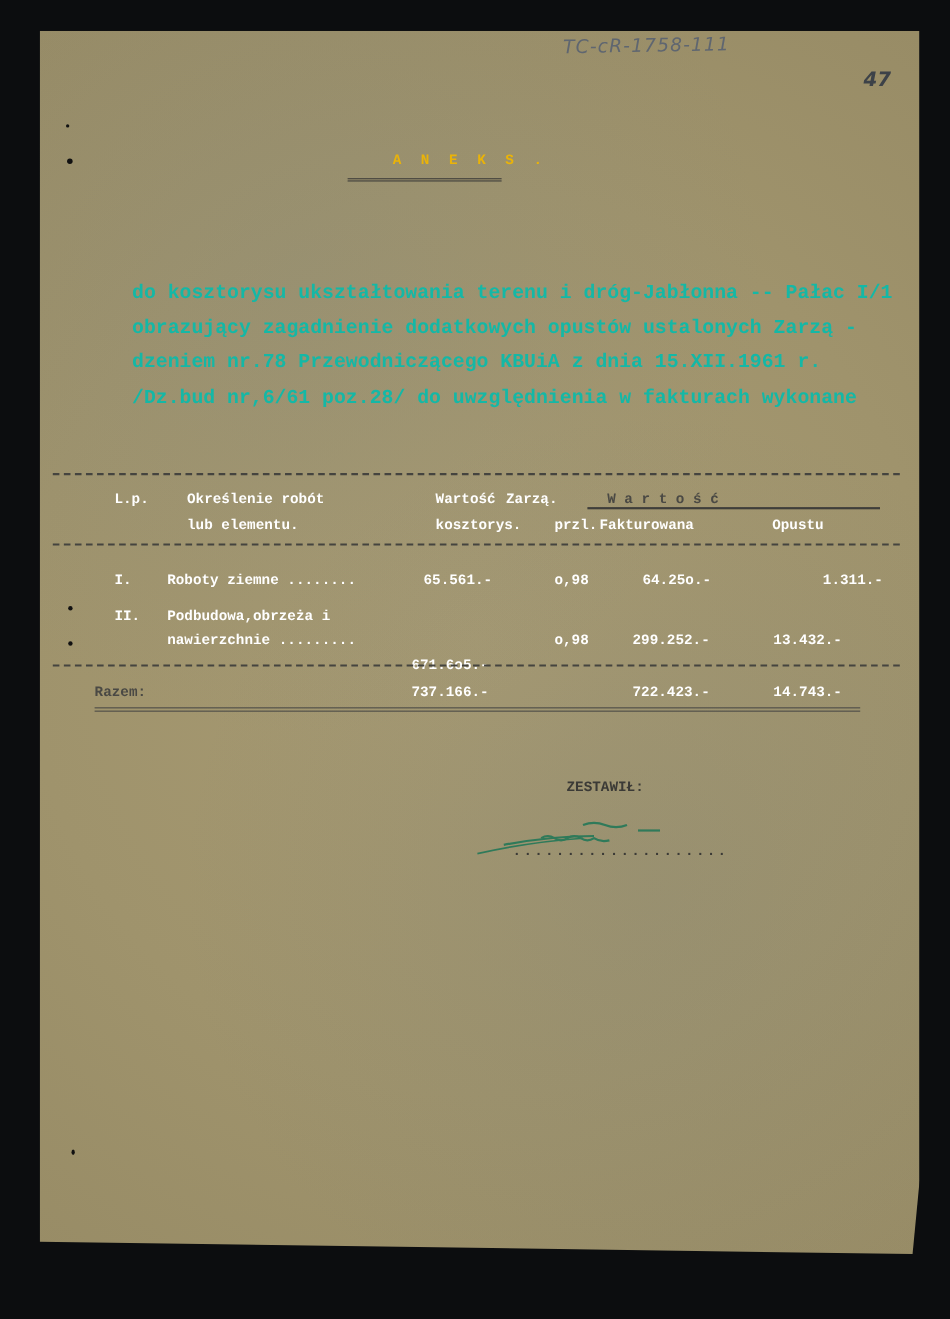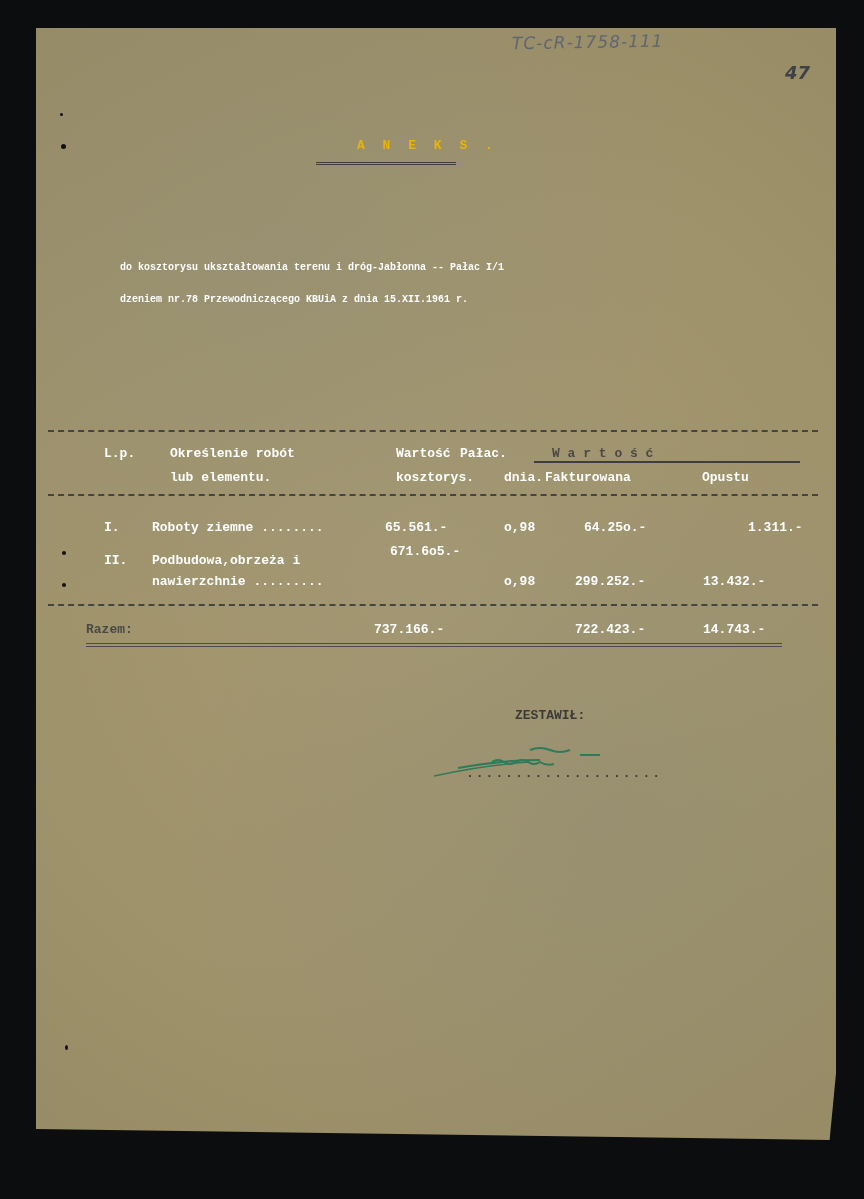--- a/index.html
+++ b/index.html
@@ -14,21 +14,21 @@
       radial-gradient(circle at 70% 70%, rgba(110,120,120,0.18) 0, rgba(0,0,0,0) 45%),
       radial-gradient(circle at 50% 50%, #a79a72 0, #9f936c 60%, #988c66 100%);
     clip-path: polygon(0 0, 100% 0, 100% 94%, 99.2% 100%, 0 99%);
     color:#3b3a36;
   }
   .ref { position:absolute; left:512px; top:32px; font-family:"DejaVu Sans", sans-serif; font-size:17px; color:#5f6670; font-style:italic; letter-spacing:1px; transform:rotate(-1deg); }
   .pageno { position:absolute; left:785px; top:62px; font-family:"DejaVu Sans", sans-serif; font-size:18px; color:#3d4248; font-style:italic; font-weight:bold; }
   .dot { position:absolute; width:4px; height:4px; border-radius:50%; background:#111; }
   .title { position:absolute; left:357px; top:138px; font-size:13px; font-weight:bold; letter-spacing:5px; color:#eab308; }
   .title-ul { position:absolute; left:316px; top:162px; width:140px; border-top:3px double #3f3e3a; }
-  .intro { position:absolute; left:120px; top:252px; width:680px; font-size:10px; line-height:31.5px; font-weight:bold; color:#ffffff; white-space:pre; }
+  .intro { position:absolute; left:120px; top:252px; width:680px; font-size:18px; line-height:31.5px; font-weight:bold; color:#14b8a6; white-space:pre; }
   .dash { position:absolute; left:48px; width:770px; border-top:2px dashed #45443f; }
   .dbl { position:absolute; left:86px; width:696px; border-top:4px double #4c4b46; }
   .cell { position:absolute; font-size:13px; font-weight:bold; white-space:pre; color:#ffffff; }
   .cell.light { color:#4a4944; }
   .wartosc-ul { position:absolute; left:534px; top:461px; width:266px; border-top:2px solid #3f3e3a; }
   .zest { position:absolute; left:515px; top:708px; font-size:13px; font-weight:bold; color:#3b3a36; }
   .sigdots { position:absolute; left:466px; top:766px; font-size:13px; font-weight:bold; letter-spacing:2px; color:#3b3a36; }
   .sig { position:absolute; left:430px; top:740px; }
 </style>
 </head>
@@ -42,52 +42,52 @@
 
 <div class="dot" style="left:60px;top:113px;width:3px;height:3px;"></div>
 <div class="dot" style="left:61px;top:144px;width:5px;height:5px;"></div>
 <div class="dot" style="left:62px;top:551px;"></div>
 <div class="dot" style="left:62px;top:583px;"></div>
 <div class="dot" style="left:65px;top:1045px;width:3px;height:5px;"></div>
 
 <div class="title">A N E K S .</div>
 <div class="title-ul"></div>
 
-<div class="intro"><div>do kosztorysu ukształtowania terenu i dróg-Jabłonna -- Pałac I/1</div><div>dzeniem nr.78 Przewodniczącego KBUiA z dnia 15.XII.1961 r.</div></div>
+<div class="intro"><div>do kosztorysu ukształtowania terenu i dróg-Jabłonna -- Pałac I/1</div><div>obrazujący zagadnienie dodatkowych opustów ustalonych Zarzą -</div><div>dzeniem nr.78 Przewodniczącego KBUiA z dnia 15.XII.1961 r.</div><div>/Dz.bud nr,6/61 poz.28/ do uwzględnienia w fakturach wykonane</div></div>
 
 <div class="dash" style="top:430px;"></div>
 
 <div class="cell" style="left:104px;top:446px;">L.p.</div>
 <div class="cell" style="left:170px;top:446px;">Określenie robót</div>
 <div class="cell" style="left:170px;top:470px;">lub elementu.</div>
 <div class="cell" style="left:396px;top:446px;">Wartość</div>
 <div class="cell" style="left:396px;top:470px;">kosztorys.</div>
-<div class="cell" style="left:460px;top:446px;">Pałac.</div>
-<div class="cell" style="left:504px;top:470px;">dnia.</div>
+<div class="cell" style="left:460px;top:446px;">Zarzą.</div>
+<div class="cell" style="left:504px;top:470px;">przl.</div>
 <div class="cell light" style="left:552px;top:446px;">W a r t o ś ć</div>
 <div class="wartosc-ul"></div>
 <div class="cell" style="left:545px;top:470px;">Fakturowana</div>
 <div class="cell" style="left:702px;top:470px;">Opustu</div>
 
 <div class="dash" style="top:494px;"></div>
 
 <div>
   <div class="cell" style="left:104px;top:520px;">I.</div>
   <div class="cell" style="left:152px;top:520px;">Roboty ziemne ........</div>
   <div class="cell" style="left:385px;top:520px;">65.561.-</div>
   <div class="cell" style="left:504px;top:520px;">o,98</div>
   <div class="cell" style="left:584px;top:520px;">64.25o.-</div>
   <div class="cell" style="left:748px;top:520px;">1.311.-</div>
 </div>
 
 <div>
   <div class="cell" style="left:104px;top:553px;">II.</div>
   <div class="cell" style="left:152px;top:553px;">Podbudowa,obrzeża i</div>
   <div class="cell" style="left:152px;top:574px;">nawierzchnie .........</div>
-  <div class="cell" style="left:374px;top:544px;margin-left:16px;">671.6o5.-</div>
+  <div class="cell" style="left:374px;top:597px;">671.6o5.-</div>
   <div class="cell" style="left:504px;top:574px;">o,98</div>
   <div class="cell" style="left:575px;top:574px;">299.252.-</div>
   <div class="cell" style="left:703px;top:574px;">13.432.-</div>
 </div>
 
 <div class="dash" style="top:604px;"></div>
 
 <div>
   <div class="cell light" style="left:86px;top:622px;">Razem:</div>
   <div class="cell" style="left:374px;top:622px;">737.166.-</div>

